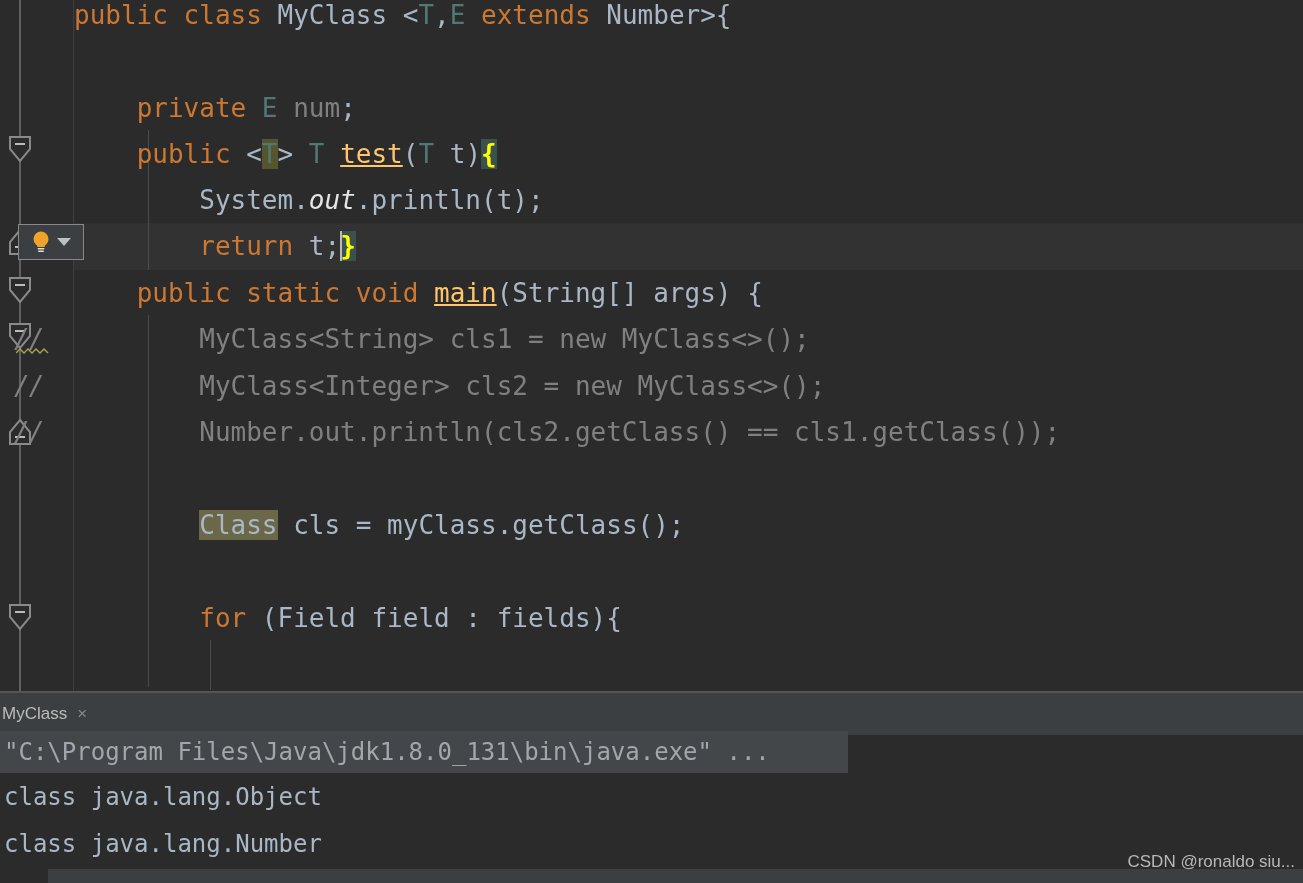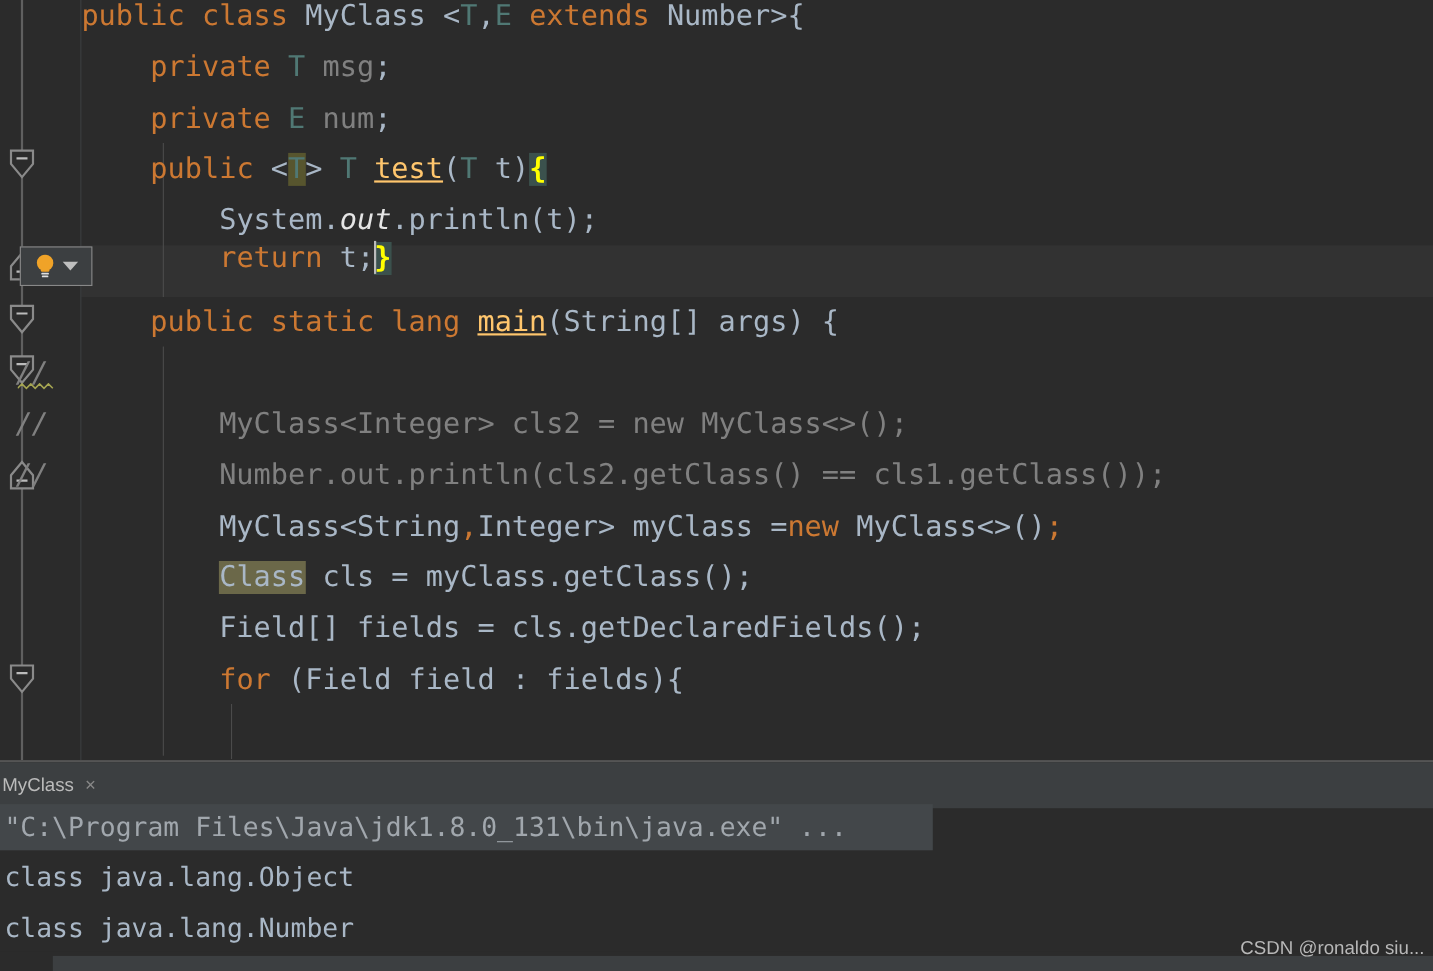--- a/index.html
+++ b/index.html
@@ -340,42 +340,40 @@
       <div class="gutter-comment" style="top:373px;">//</div>
       <div class="gutter-comment" style="top:419px;">//</div>
 
       <div class="gutter-edge"></div>
     </div>
 
     <div class="code">
 
       <div class="line" style="top:-8px;"><span class="txt"><span class="kw">public</span><span class="id"> </span><span class="kw">class</span><span class="id"> </span><span class="id">MyClass</span><span class="id"> &lt;</span><span class="gen">T</span><span class="id">,</span><span class="gen">E</span><span class="id"> </span><span class="kw">extends</span><span class="id"> </span><span class="id">Number</span><span class="id">&gt;{</span></span></div>
 
-      <div class="line" style="top:38px;"><span class="txt"><span class="id">    </span><span class="kw">private</span><span class="id"> </span><span class="gen">T</span><span class="id"> </span><span class="cmt">msg</span><span class="id">;</span></span></div>
 
       <div class="line" style="top:85px;"><span class="txt"><span class="id">    </span><span class="kw">private</span><span class="id"> </span><span class="gen">E</span><span class="id"> </span><span class="cmt">num</span><span class="id">;</span></span></div>
 
       <div class="line" style="top:131px;"><span class="txt"><span class="id">    </span><span class="kw">public</span><span class="id"> &lt;</span><span class="gen tparam-hl">T</span><span class="id">&gt; </span><span class="gen">T</span><span class="id"> </span><span class="mth">test</span><span class="id">(</span><span class="gen">T</span><span class="id"> t)</span><span class="brace-match">{</span></span></div>
 
       <div class="line" style="top:177px;"><span class="txt"><span class="id">        </span><span class="id">System</span><span class="id">.</span><span class="fld">out</span><span class="id">.println(t);</span></span></div>
 
-      <div class="line" style="top:212px;"><span class="txt"><span class="id">        </span><span class="kw">return</span><span class="id"> t;</span><span class="caret"></span><span class="brace-match">}</span></span></div>
-
-      <div class="line" style="top:270px;"><span class="txt"><span class="id">    </span><span class="kw">public</span><span class="id"> </span><span class="kw">static</span><span class="id"> </span><span class="kw">lang</span><span class="id"> </span><span class="mth">main</span><span class="id">(String[] args) {</span></span></div>
-
+      <div class="line" style="top:223px;"><span class="txt"><span class="id">        </span><span class="kw">return</span><span class="id"> t;</span><span class="caret"></span><span class="brace-match">}</span></span></div>
+
+      <div class="line" style="top:270px;"><span class="txt"><span class="id">    </span><span class="kw">public</span><span class="id"> </span><span class="kw">static</span><span class="id"> </span><span class="kw">void</span><span class="id"> </span><span class="mth">main</span><span class="id">(String[] args) {</span></span></div>
+
+      <div class="line" style="top:316px;"><span class="txt"><span class="cmt">        MyClass&lt;String&gt; cls1 = new MyClass&lt;&gt;();</span></span></div>
 
       <div class="line" style="top:363px;"><span class="txt"><span class="cmt">        MyClass&lt;Integer&gt; cls2 = new MyClass&lt;&gt;();</span></span></div>
 
       <div class="line" style="top:409px;"><span class="txt"><span class="cmt">        Number.out.println(cls2.getClass() == cls1.getClass());</span></span></div>
 
-      <div class="line" style="top:456px;"><span class="txt"><span class="id">        MyClass&lt;String</span><span class="kw">,</span><span class="id">Integer&gt; myClass =</span><span class="kw">new</span><span class="id"> MyClass&lt;&gt;()</span><span class="kw">;</span></span></div>
 
       <div class="line" style="top:502px;"><span class="txt"><span class="id">        </span><span class="id ident-hl">Class</span><span class="id"> cls = myClass.getClass();</span></span></div>
 
-      <div class="line" style="top:548px;"><span class="txt"><span class="id">        Field[] fields = cls.getDeclaredFields();</span></span></div>
 
       <div class="line" style="top:595px;"><span class="txt"><span class="id">        </span><span class="kw">for</span><span class="id"> (Field field : fields){</span></span></div>
 
 
     </div>
 
     <div class="bulb">
       <svg width="20" height="24" viewBox="0 0 20 24">
         <circle cx="10" cy="9" r="7.5" fill="#f0a328"></circle>
         <rect x="6" y="15" width="8" height="2" rx="1" fill="#f0a328"></rect>

